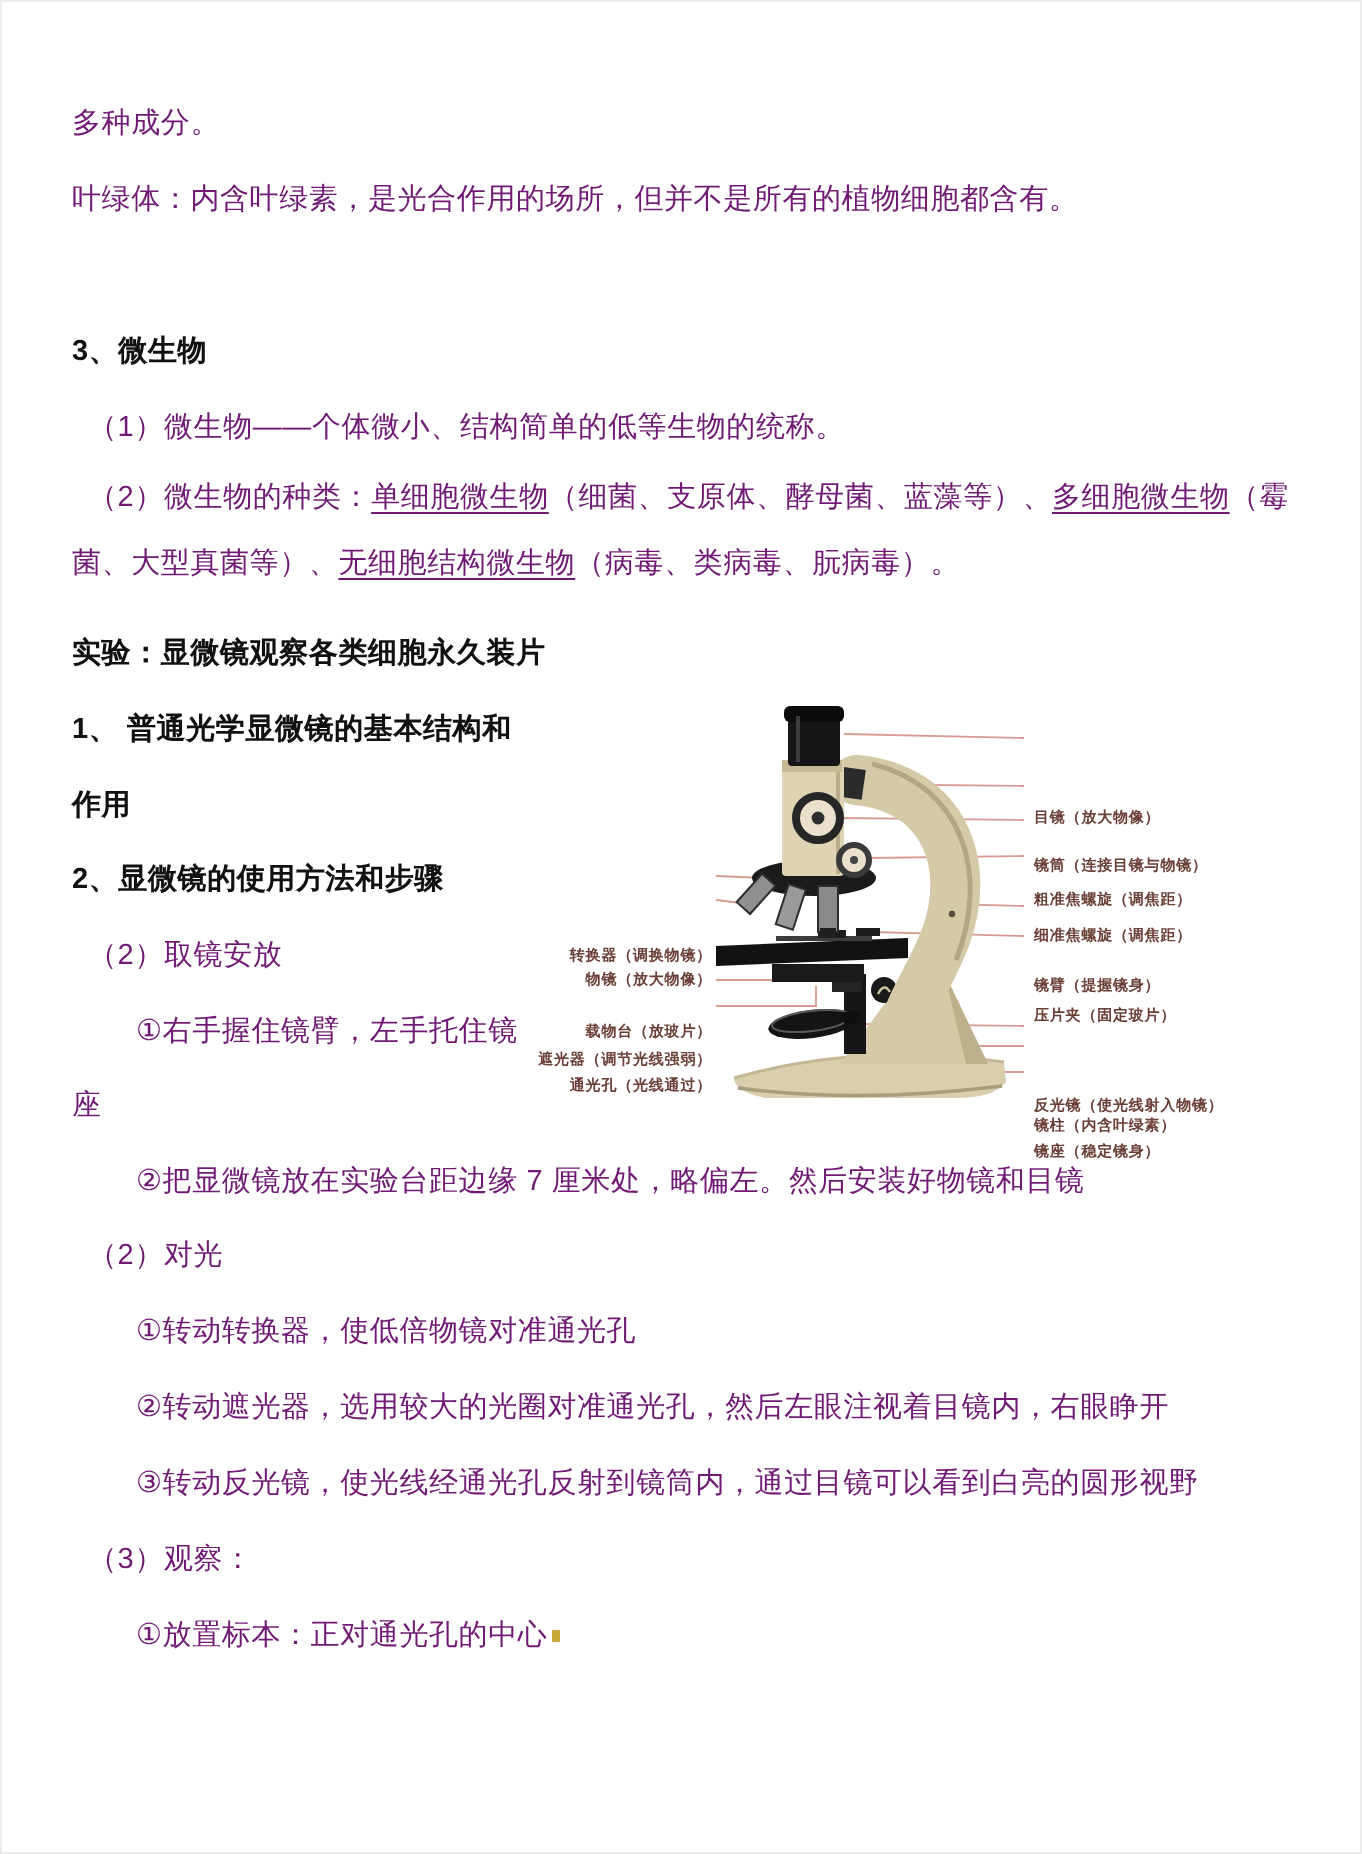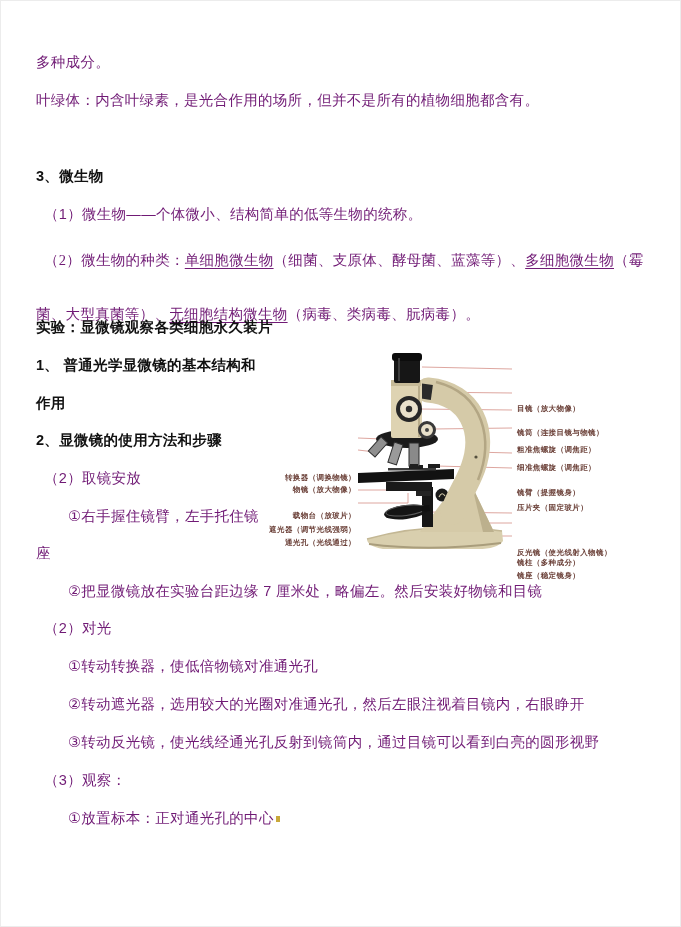--- a/index.html
+++ b/index.html
@@ -13,21 +13,21 @@
     box-shadow:inset 0 0 0 1px #ececec;
   }
   .para{
     position:absolute;
     font-size:14.5px;
     line-height:20px;
     white-space:nowrap;
     color:#701a75;
     letter-spacing:0.3px;
   }
-  .para.wrap{white-space:normal;line-height:54px;font-family:Liberation Serif, serif;}
+  .para.wrap{white-space:normal;line-height:33px;}
   .bold{font-weight:bold;color:#111;}
   .u{text-decoration:underline;text-underline-offset:3px;}
   .ydot{display:inline-block;width:4px;height:6px;background:#c9a83b;margin-left:2px;vertical-align:middle;}
 
   
   .fig{position:absolute;left:270px;top:340px;width:411px;height:240px;}
   .fig svg{position:absolute;left:0;top:0;}
   .flabel{
     position:absolute;
     font-size:7.5px;
@@ -163,21 +163,21 @@
       </g>
     </svg>
 
     <div class="flabel right" style="top:24px;">目镜（放大物像）</div>
     <div class="flabel right" style="top:48px;">镜筒（连接目镜与物镜）</div>
     <div class="flabel right" style="top:65px;">粗准焦螺旋（调焦距）</div>
     <div class="flabel right" style="top:83px;">细准焦螺旋（调焦距）</div>
     <div class="flabel right" style="top:108px;">镜臂（提握镜身）</div>
     <div class="flabel right" style="top:123px;">压片夹（固定玻片）</div>
     <div class="flabel right" style="top:168px;">反光镜（使光线射入物镜）</div>
-    <div class="flabel right" style="top:178px;">镜柱（多种成分）</div>
+    <div class="flabel right" style="top:178px;">镜柱（内含叶绿素）</div>
     <div class="flabel right" style="top:191px;">镜座（稳定镜身）</div>
 
     <div class="flabel left" style="top:93px;">转换器（调换物镜）</div>
     <div class="flabel left" style="top:105px;">物镜（放大物像）</div>
     <div class="flabel left" style="top:131px;">载物台（放玻片）</div>
     <div class="flabel left" style="top:145px;">遮光器（调节光线强弱）</div>
     <div class="flabel left" style="top:158px;">通光孔（光线通过）</div>
   </div>
 
 </div>

